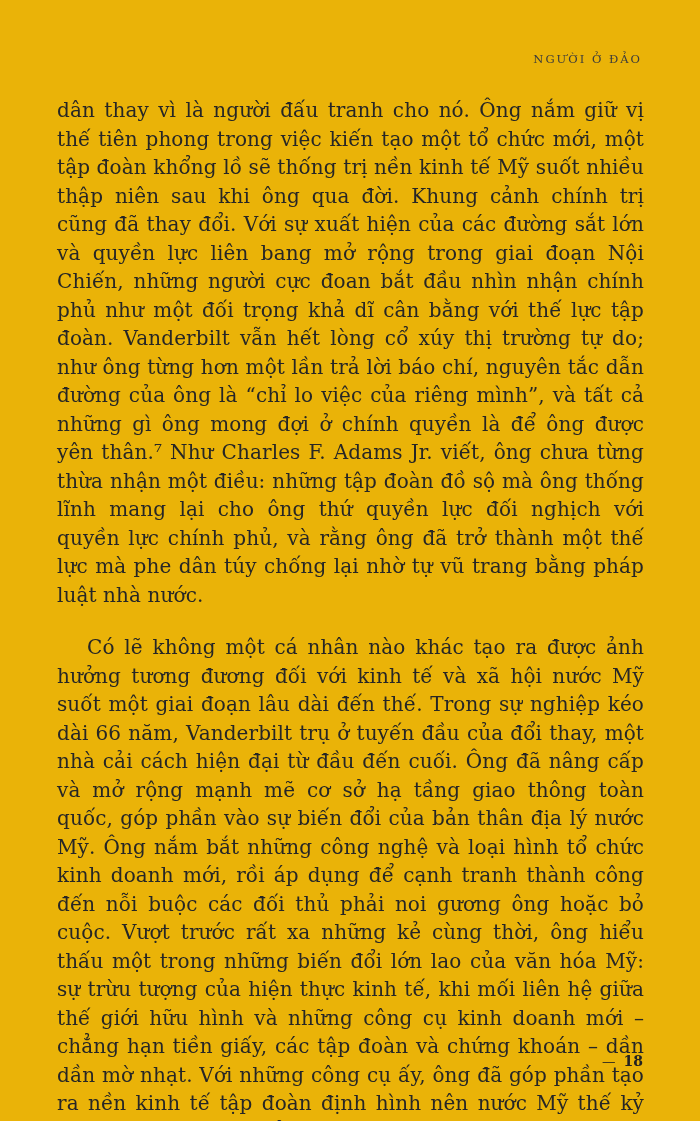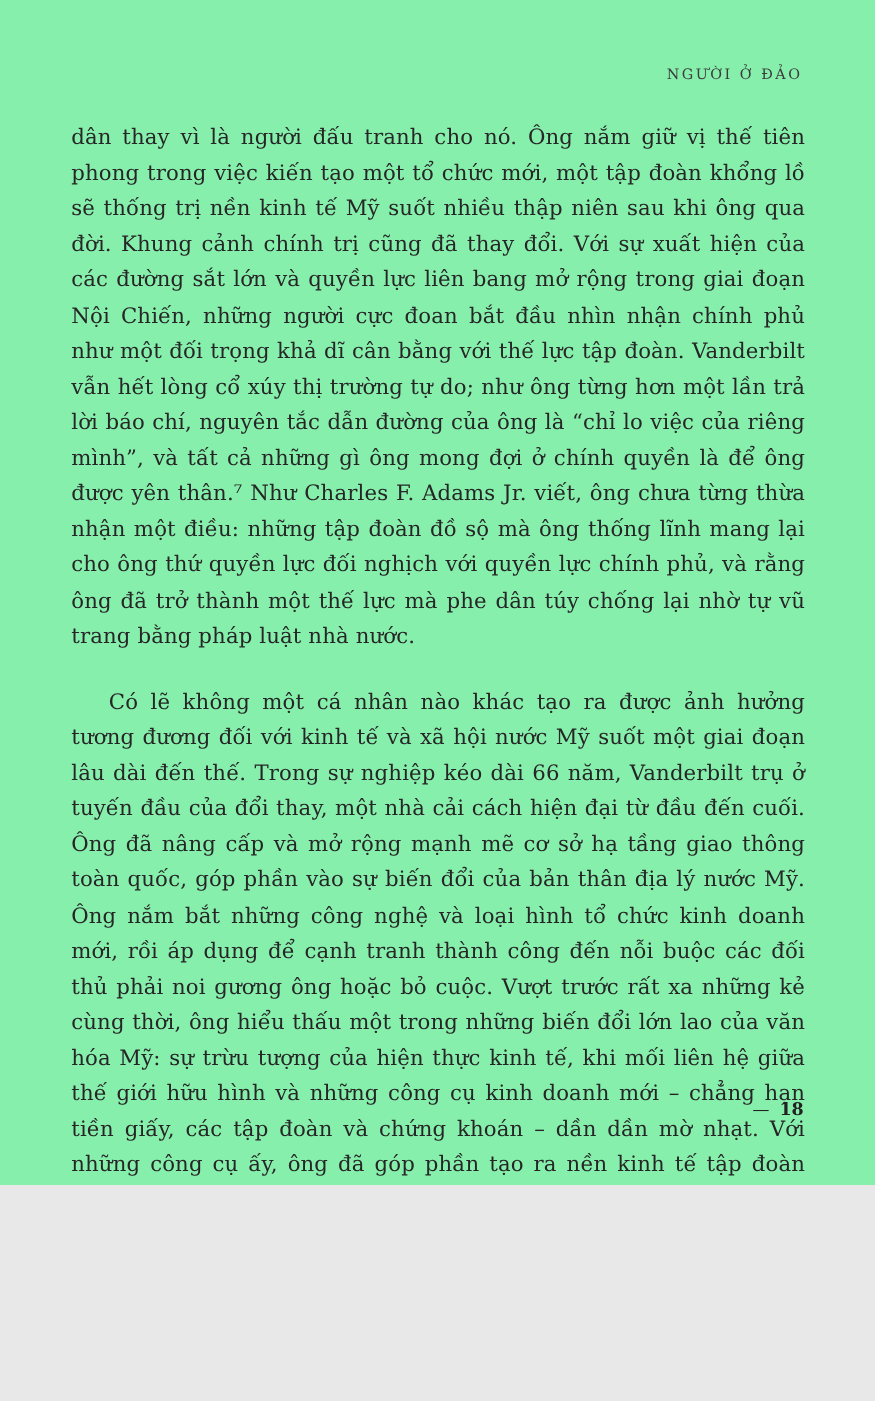--- a/index.html
+++ b/index.html
@@ -4,23 +4,23 @@
 <style>
   * { box-sizing: border-box; }
   html, body {
     margin: 0;
     padding: 0;
     background: #e8e8e8;
   }
   .page {
     position: relative;
     width: 700px;
-    height: 948px;
+    height: 1121px;
     margin: 0 auto;
-    background: #86efac;
+    background: #eab308;
     font-family: "DejaVu Serif", "Liberation Serif", serif;
     color: #262626;
     overflow: hidden;
   }
   .running-head {
     position: absolute;
     top: 52px;
     right: 58px;
     font-size: 11.5px;
     letter-spacing: 2px;
@@ -29,21 +29,21 @@
   }
   .body-text {
     position: absolute;
     top: 96px;
     left: 57px;
     right: 56px;
   }
   .para {
     margin: 0;
     text-align: justify;
-    font-size: 17px;
+    font-size: 20px;
     line-height: 28.5px;
     letter-spacing: 0.1px;
   }
   .para + .para {
     margin-top: 24px;
   }
   .para.indent {
     text-indent: 30px;
   }
   .page-footer {

